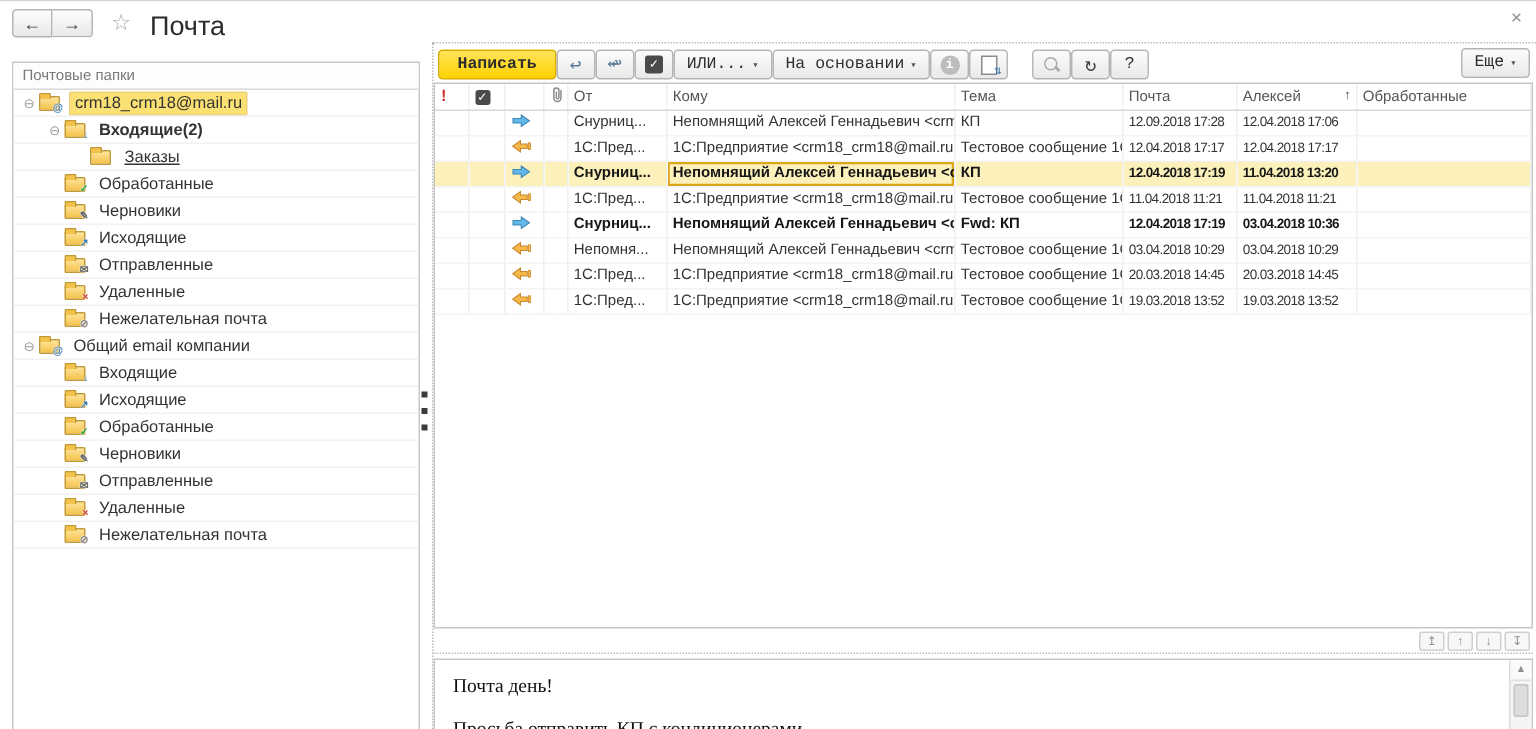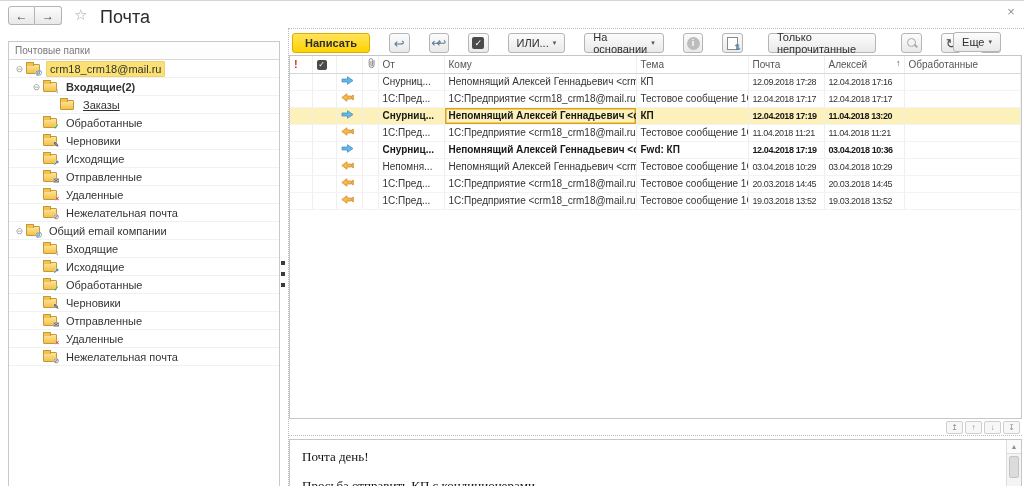--- a/index.html
+++ b/index.html
@@ -39,22 +39,22 @@
   
   .vsplit { position:absolute; left:288px; top:27px; bottom:0; border-left:1px dotted #bcbcbc; }
   .topdots { position:absolute; left:289px; right:0; top:27px; border-top:1px dotted #bcbcbc; }
   .grip { position:absolute; left:281px; top:260px; width:5px; height:26px;
           display:flex; flex-direction:column; justify-content:space-between; }
   .grip i { width:4px; height:4px; background:#3c3c3c; }
 
   
   .toolbar { position:absolute; left:292px; top:31px; right:4px; height:22px; display:flex; align-items:center; }
   .btn { height:20px; display:inline-flex; align-items:center; justify-content:center; gap:4px;
-         padding:0 8px; margin-right:19px; font-size:11px; color:#2e2e2e;
-         border:1px solid #b5b5b5; border-radius:3px; background:linear-gradient(#fcfcfc,#e9e9e9); cursor:default; }
+         padding:0 8px; margin-right:0; font-size:11px; color:#2e2e2e;
+         border:1px solid #b5b5b5; border-radius:3px; background:linear-gradient(#fcfcfc,#e9e9e9); cursor:default;font-family:Liberation Mono, monospace; }
   .btn.icon { width:26px; padding:0; }
   .btn.yellow { font-weight:bold; background:linear-gradient(#ffe35a,#ffd200); border-color:#d9ae00; padding:0 12px; }
   .caret { font-size:7px; color:#555; }
   .gap { width:8px; }
   .btn-more { position:absolute; right:0; top:0; }
   .chk { width:12px; height:12px; background:#4a4a4a; border-radius:2px; color:#fff; font-size:9px;
          line-height:12px; text-align:center; display:inline-block; }
   .reply-ic { font-size:13px; color:#5d7a94; line-height:1; }
   .reply-all-ic { font-size:12px; color:#5d7a94; letter-spacing:-5px; margin-right:5px; line-height:1; }
   .info-ic { width:13px; height:13px; border-radius:50%; background:#bdbdbd; color:#fff; font-size:9px;
@@ -266,21 +266,20 @@
         <span>На основании</span>
         <span class="caret">▾</span>
       </div>
     <div class="btn icon">
         <span class="info-ic">i</span>
       </div>
     <div class="btn icon">
         <span class="move-ic"></span>
       </div>
     <div class="gap"></div>
-    <div class="btn">Только непрочитанные</div>
     <div class="gap"></div>
     <div class="btn icon">
         <span class="mag"></span>
       </div>
     <div class="btn icon">
         <span class="refresh-ic">↻</span>
       </div>
     <div class="btn icon">?</div>
     <div class="btn btn-more">
         <span>Еще</span>
@@ -323,21 +322,21 @@
             <td class="c-importance"></td>
             <td class="c-reviewed"></td>
             <td class="c-direction"><svg width="13" height="9" viewBox="0 0 13 9">
                 <path d="M1 3 h5.5 V0.7 L12 4.5 6.5 8.3 V6 H1 z" fill="#62b8e8" stroke="#3f87b5" stroke-width="0.7"></path>
               </svg></td>
             <td class="c-attachment"></td>
             <td class="c-from"><span>Снурниц...</span></td>
             <td class="c-to"><span>Непомнящий Алексей Геннадьевич &lt;crm18_c...</span></td>
             <td class="c-subject"><span>КП</span></td>
             <td class="c-date"><span class="cell-num">12.09.2018 17:28</span></td>
-            <td class="c-created"><span class="cell-num">12.04.2018 17:16</span></td>
+            <td class="c-created"><span class="cell-num">12.04.2018 17:06</span></td>
             <td class="c-responsible"><span></span></td>
           </tr>
           <tr class="">
             <td class="c-importance"></td>
             <td class="c-reviewed"></td>
             <td class="c-direction"><svg width="13" height="9" viewBox="0 0 13 9">
                 <path d="M10.5 3 h-4.5 V0.7 L0.8 4.5 6 8.3 V6 h4.5 z" fill="#f7b84a" stroke="#c8882a" stroke-width="0.7"></path>
                 <rect x="11.3" y="2.2" width="1.4" height="4.6" fill="#f7b84a" stroke="#c8882a" stroke-width="0.5"></rect>
               </svg></td>
             <td class="c-attachment"></td>

